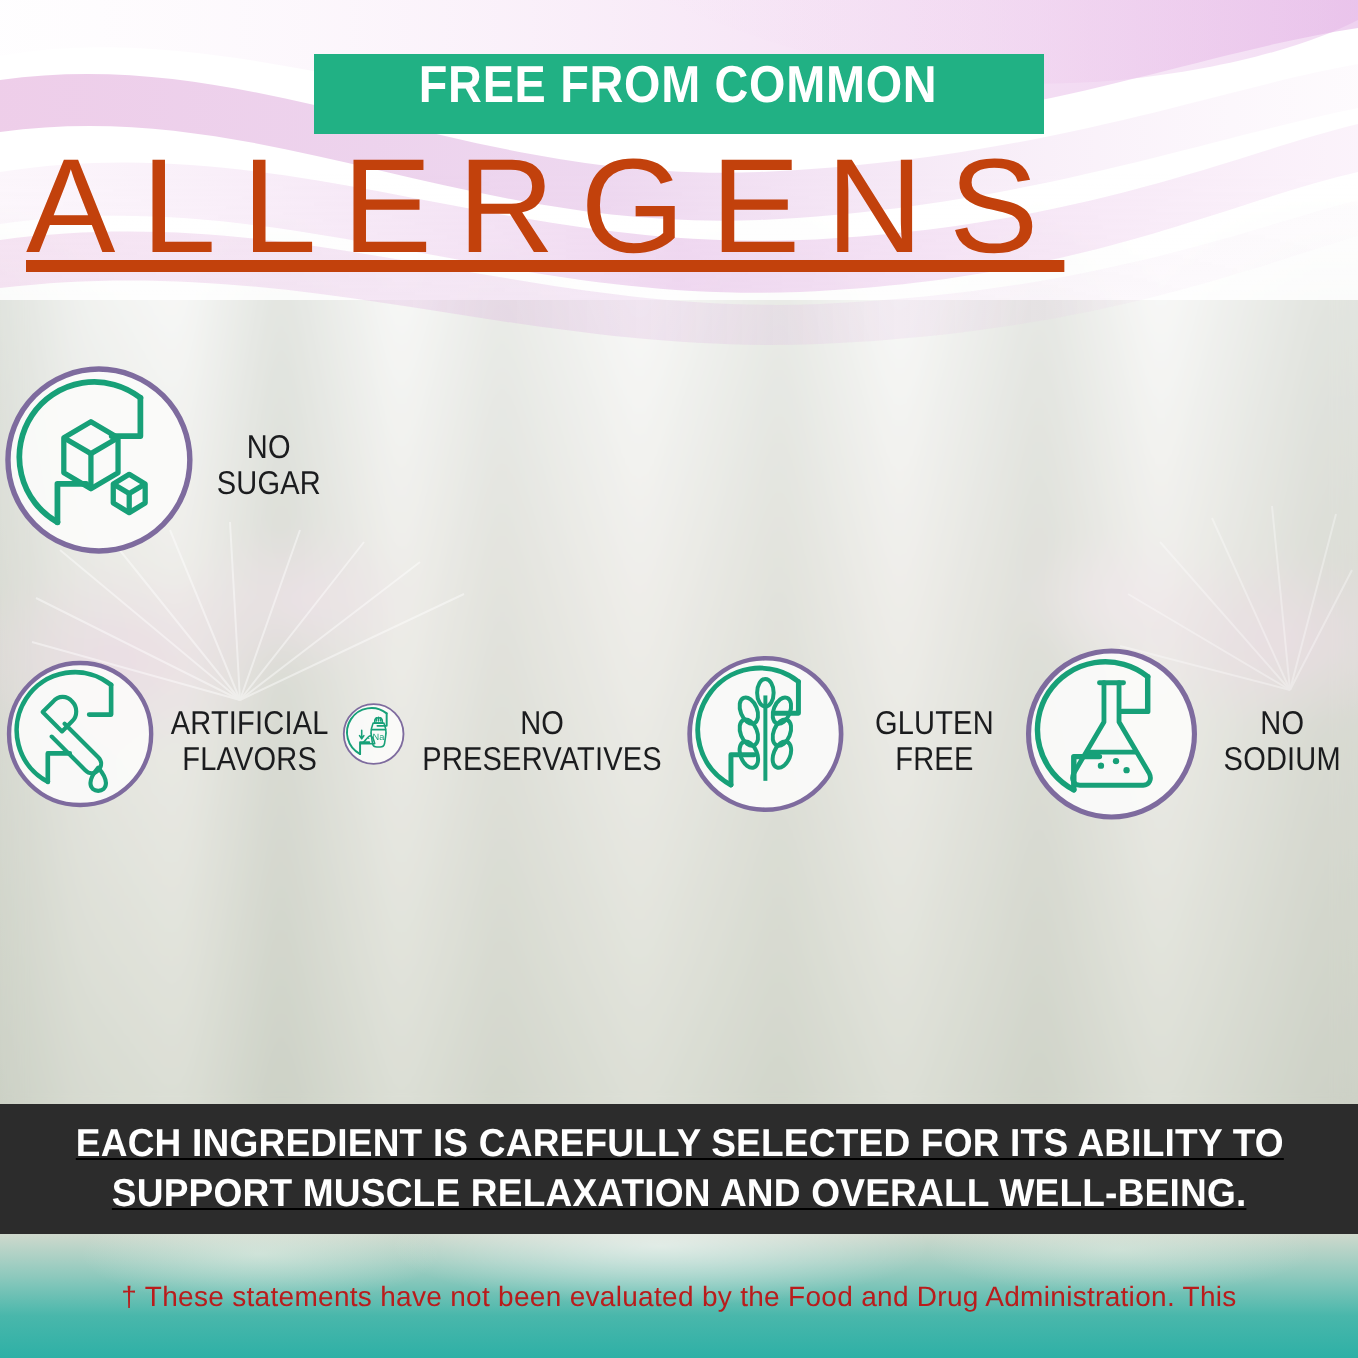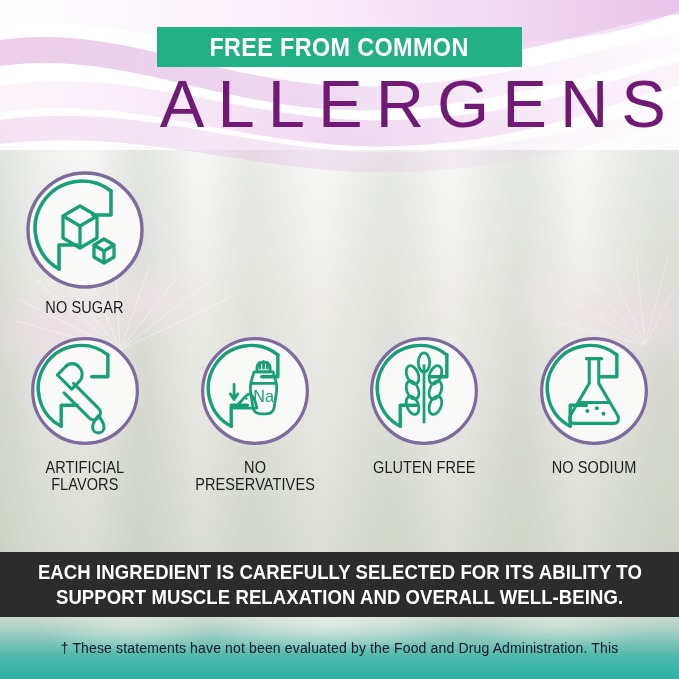--- a/index.html
+++ b/index.html
@@ -47,50 +47,51 @@
   .waves{position:absolute;left:0;top:0;width:679px;height:215px;}
   .header-white{
     position:absolute;left:0;top:0;width:679px;height:150px;
     background:linear-gradient(180deg,#ffffff 0%,#ffffff 58%,rgba(255,255,255,.85) 100%);
   }
 
   
   .banner{
     position:absolute;left:157px;top:27px;width:365px;height:40px;
     background:#21b184;
-    display:flex;align-items:center;justify-content:center;
+    display:flex;justify-content:center;
   }
   .banner-text{
     color:#ffffff;
     font-size:26px;
     font-weight:bold;
     letter-spacing:.4px;
     transform:scaleX(.90);
     white-space:nowrap;
   }
   .allergens{
     position:absolute;left:0;top:70px;width:679px;
-    text-align:right;
-    color:#701a75;
+    text-align:left;
+    color:#c2410c;
     font-size:67px;
     font-weight:300;
     letter-spacing:13px;
     text-indent:13px;
     line-height:1;
     white-space:nowrap;
+    text-decoration:underline;
   }
 
   
   .grid{
     position:absolute;left:0;top:168px;width:679px;
   }
   .row{display:flex;}
   .cell{
     width:169.75px;
-    display:flex;flex-direction:column;align-items:center;
+    display:flex;flex-direction:row;align-items:center;
   }
   .badge{
     position:relative;
     width:124px;height:124px;
   }
   .row2 .badge{width:118px;height:118px;}
   .badge svg{display:block;width:100%;height:100%;}
   .cap{
     margin-top:7px;
     text-align:center;
@@ -100,21 +101,21 @@
     letter-spacing:.1px;
     transform:scaleX(.88);
     white-space:pre-line;
   }
   .row2 .cap{margin-top:9px;}
 
   
   .dark-band{
     position:absolute;left:0;top:552px;width:679px;height:65px;
     background:#2c2c2c;
-    display:flex;flex-direction:column;align-items:center;justify-content:center;
+    display:flex;flex-direction:column;align-items:center;justify-content:center;text-decoration:underline;
   }
   .dark-line{
     color:#ffffff;
     font-size:19.5px;
     font-weight:bold;
     letter-spacing:.1px;
     line-height:1.28;
     transform:scaleX(.95);
     white-space:nowrap;
   }
@@ -131,21 +132,21 @@
       radial-gradient(ellipse 120px 34px at 130px 10px, rgba(245,248,240,.45), rgba(245,248,240,0) 75%),
       radial-gradient(ellipse 130px 30px at 560px 8px, rgba(240,246,238,.40), rgba(240,246,238,0) 75%),
       linear-gradient(180deg,#cfd9cd 0%,#8ec9bd 34%,#49b7ab 66%,#2eb0a6 100%);
   }
   .teal-text{
     position:absolute;left:0;top:0;width:679px;height:100%;
     display:flex;flex-direction:column;align-items:center;justify-content:center;
     gap:2px;
   }
   .teal-line{
-    color:#0f172a;
+    color:#b91c1c;
     font-size:14px;
     letter-spacing:.15px;
     line-height:1.35;
     white-space:nowrap;
   }
 </style>
 </head>
 <body>
 
 <div id="page">

